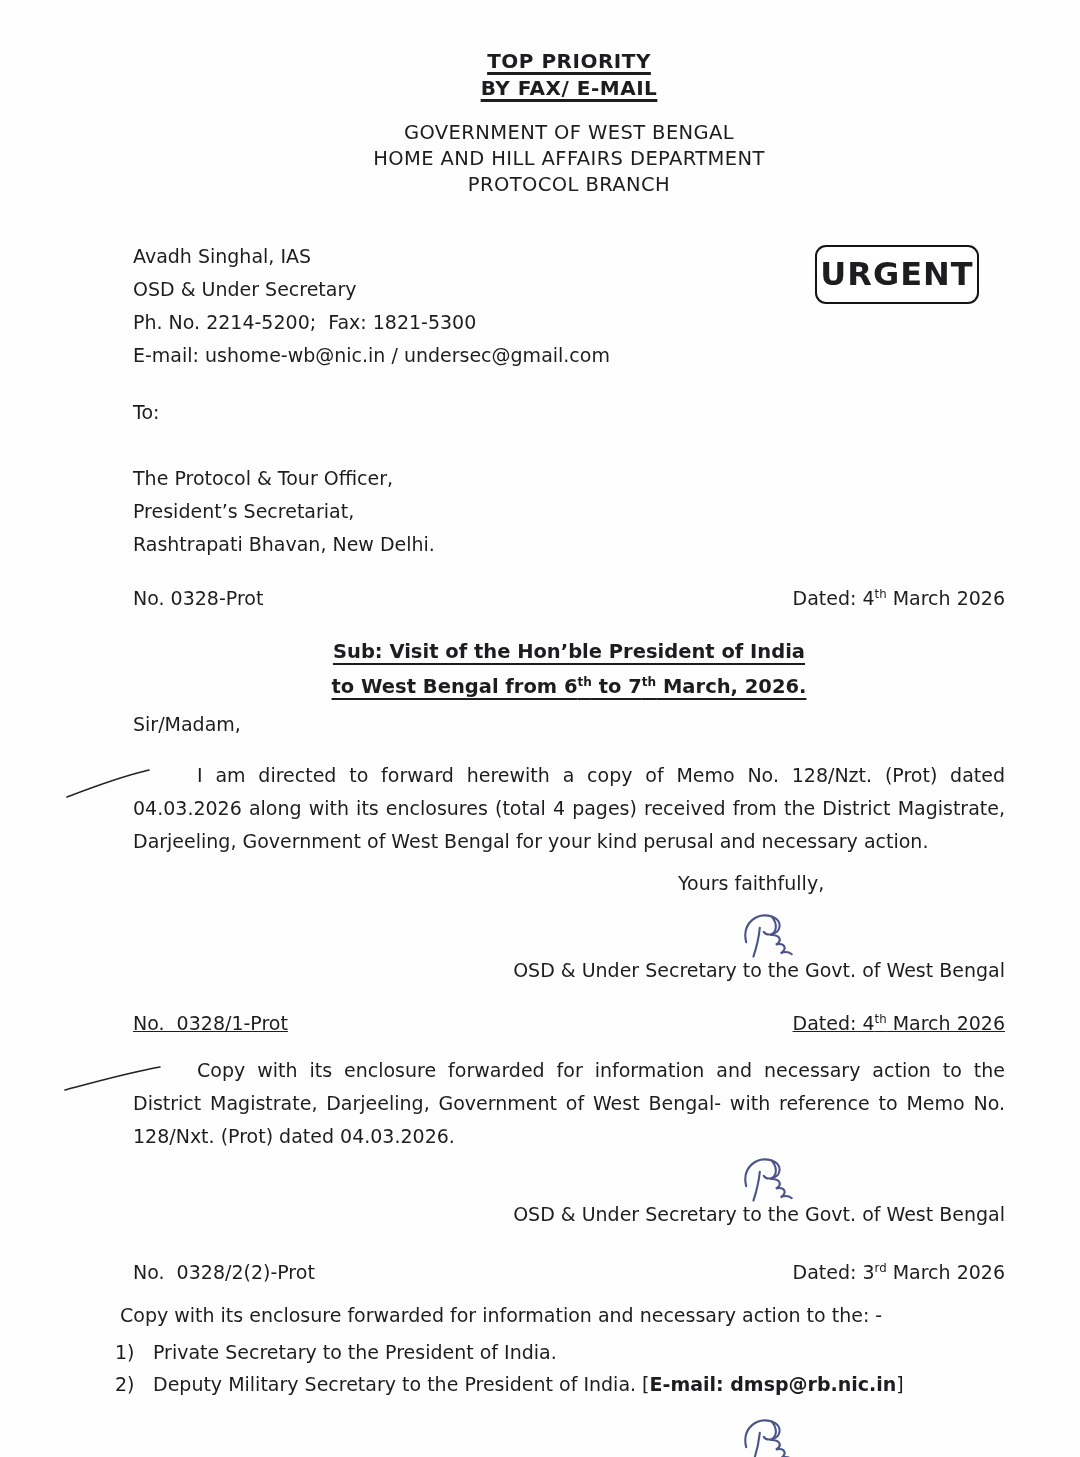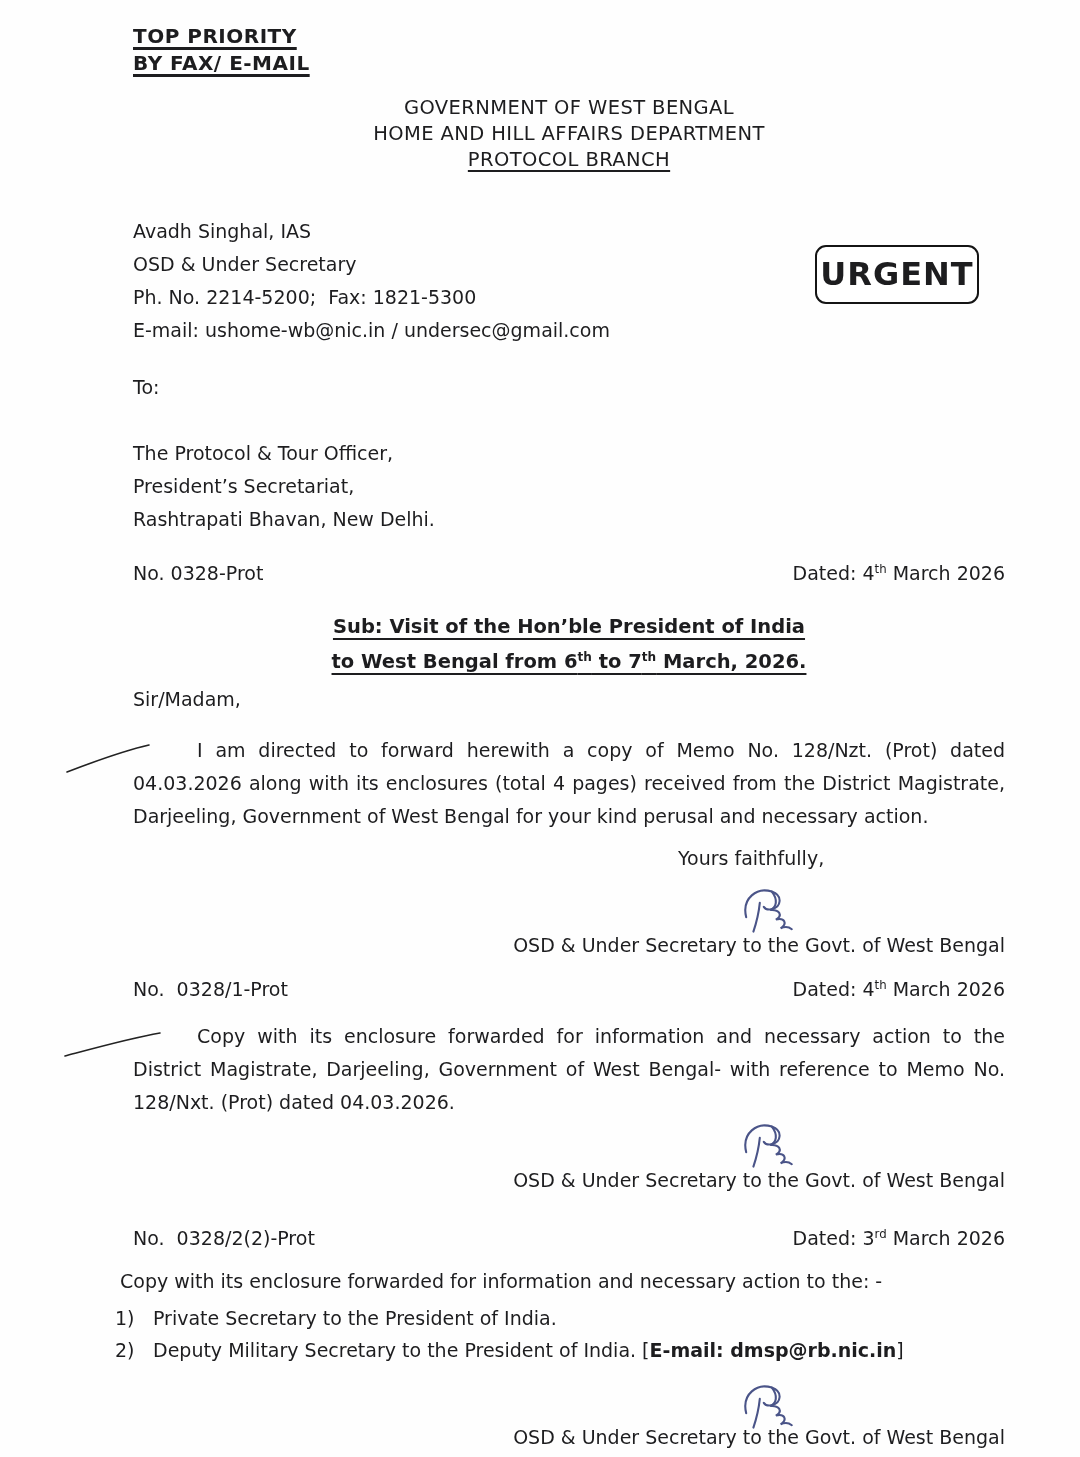--- a/index.html
+++ b/index.html
@@ -12,32 +12,32 @@
     color: #1d1d1f;
     font-family: "DejaVu Sans", "Liberation Sans", sans-serif;
     font-size: 19px;
     line-height: 33px;
     overflow: hidden;
   }
   .content { margin-left: 133px; width: 872px; }
 
   
   .priority {
-    padding-top: 23px;
-    text-align: left;
+    padding-top: 48px;
+    text-align: center;
     font-weight: bold;
     font-size: 20px;
     line-height: 27px;
     letter-spacing: 0.5px;
   }
   .priority div { text-decoration: underline; text-underline-offset: 4px; text-decoration-thickness: 2.5px; }
 
   
   .letterhead { margin-top: 18px; text-align: center; font-size: 19.5px; line-height: 26px; letter-spacing: 0.4px; }
-  .letterhead .u { text-decoration: underline; text-underline-offset: 4px; text-decoration-thickness: 1.8px; }
+  .letterhead .u { text-underline-offset: 4px; text-decoration-thickness: 1.8px; }
 
   
   .addr { display: flex; margin-top: 42px; }
   .addr.to { margin-top: 24px; flex-direction: column; }
   .addr .label { width: 66px; flex: 0 0 66px; }
   .addr .lines div { white-space: pre-wrap; }
 
   
   .urgent-box {
     position: absolute;
@@ -47,21 +47,21 @@
     border-radius: 11px;
     display: flex; align-items: center; justify-content: center;
     font-weight: bold; font-size: 32px; letter-spacing: 1px;
     background: #fff;
   }
 
   
   .memo-row { display: flex; justify-content: space-between; line-height: 26px; }
   .memo-row .num { white-space: pre-wrap; }
   .memo-row.m1 { margin-top: 24px; gap: 44px; }
-  .memo-row.m2 { margin-top: 18px; }
+  .memo-row.m2 { margin-top: 27px; text-decoration: underline; }
   .memo-row.m3 { margin-top: 32px; }
   sup { font-size: 0.62em; line-height: 0; }
 
   
   .subject { margin-top: 23px; text-align: center; font-weight: bold; font-size: 19.5px; line-height: 35px; }
   .subject .u { text-decoration: underline; text-underline-offset: 5px; text-decoration-thickness: 2.2px; }
 
   .salutation { margin-top: 7px; line-height: 26px; }
 
   .para { position: relative; margin-top: 22px; text-align: justify; text-indent: 64px; }

